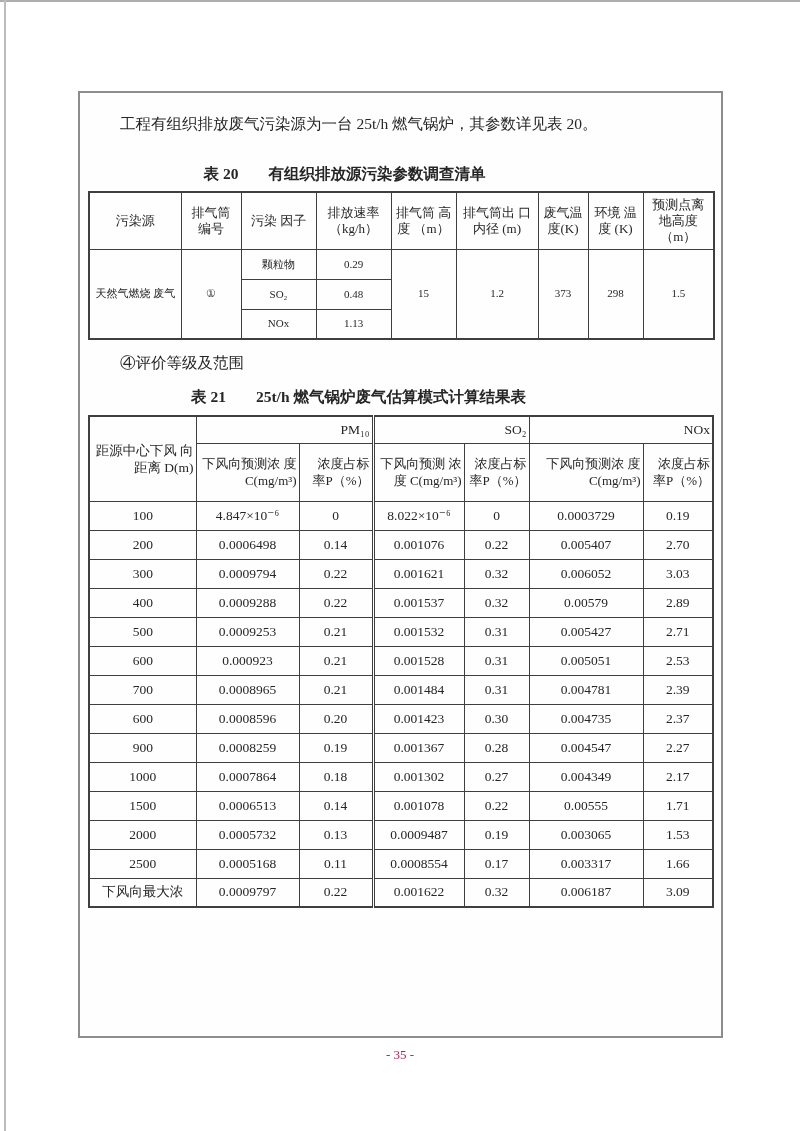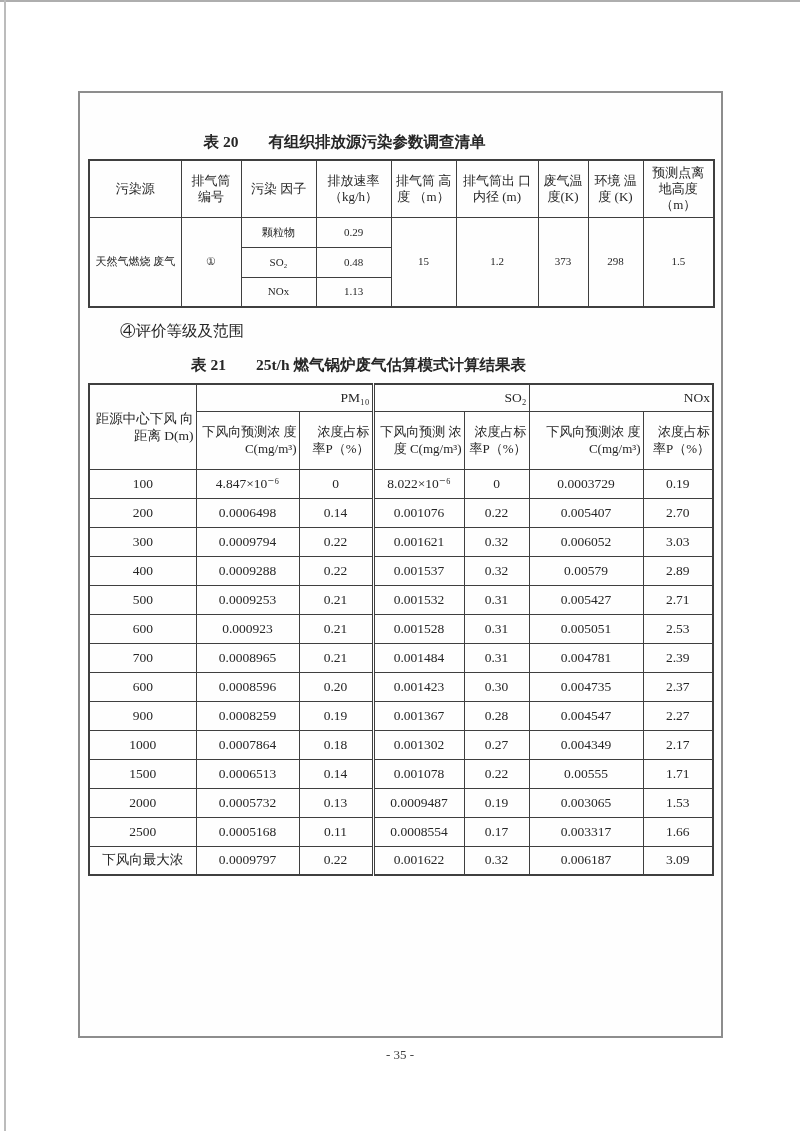--- a/index.html
+++ b/index.html
@@ -40,32 +40,33 @@
   .t21 .sub-row{height:58px;}
   .t21 th{font-size:13px;line-height:17px;text-align:right;}
   .t21 tbody tr{height:29px;}
   .t21 tbody td{font-size:13.5px;}
   
   .t21 .group-row th:nth-child(3),
   .t21 .sub-row th:nth-child(3),
   .t21 tbody td:nth-child(4){border-left:3px double #3f3f3f;}
   .footer{
     position:absolute;left:0;top:1047px;width:800px;
-    text-align:center;font-size:13px;color:#404040;
+    text-align:center;font-size:13px;color:#be185d;
   }
 </style>
 </head>
 <body>
 
 <div class="edge-top"></div>
 <div class="edge-left"></div>
 
 <div class="frame">
 
 
+  <p class="para body1">工程有组织排放废气污染源为一台 25t/h 燃气锅炉，其参数详见表 20。</p>
 
   <div class="tbl-title title20">
     <span class="lbl">表 20</span><span>有组织排放源污染参数调查清单</span>
   </div>
 
   <table class="t20">
     <colgroup>
       <col style="width:92px">
         <col style="width:60px">
         <col style="width:75px">

